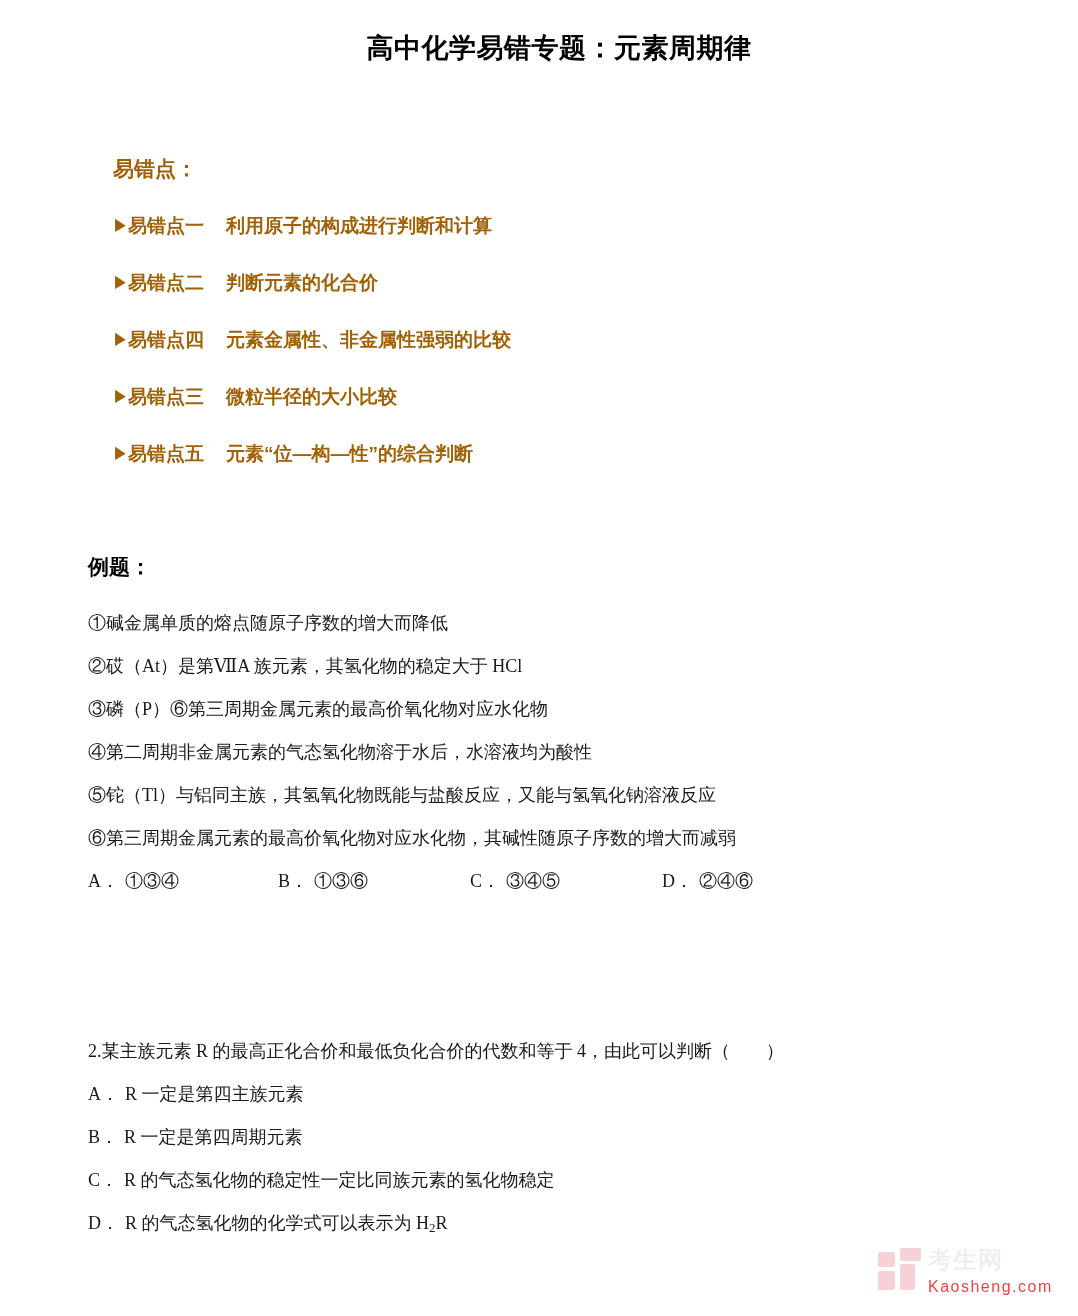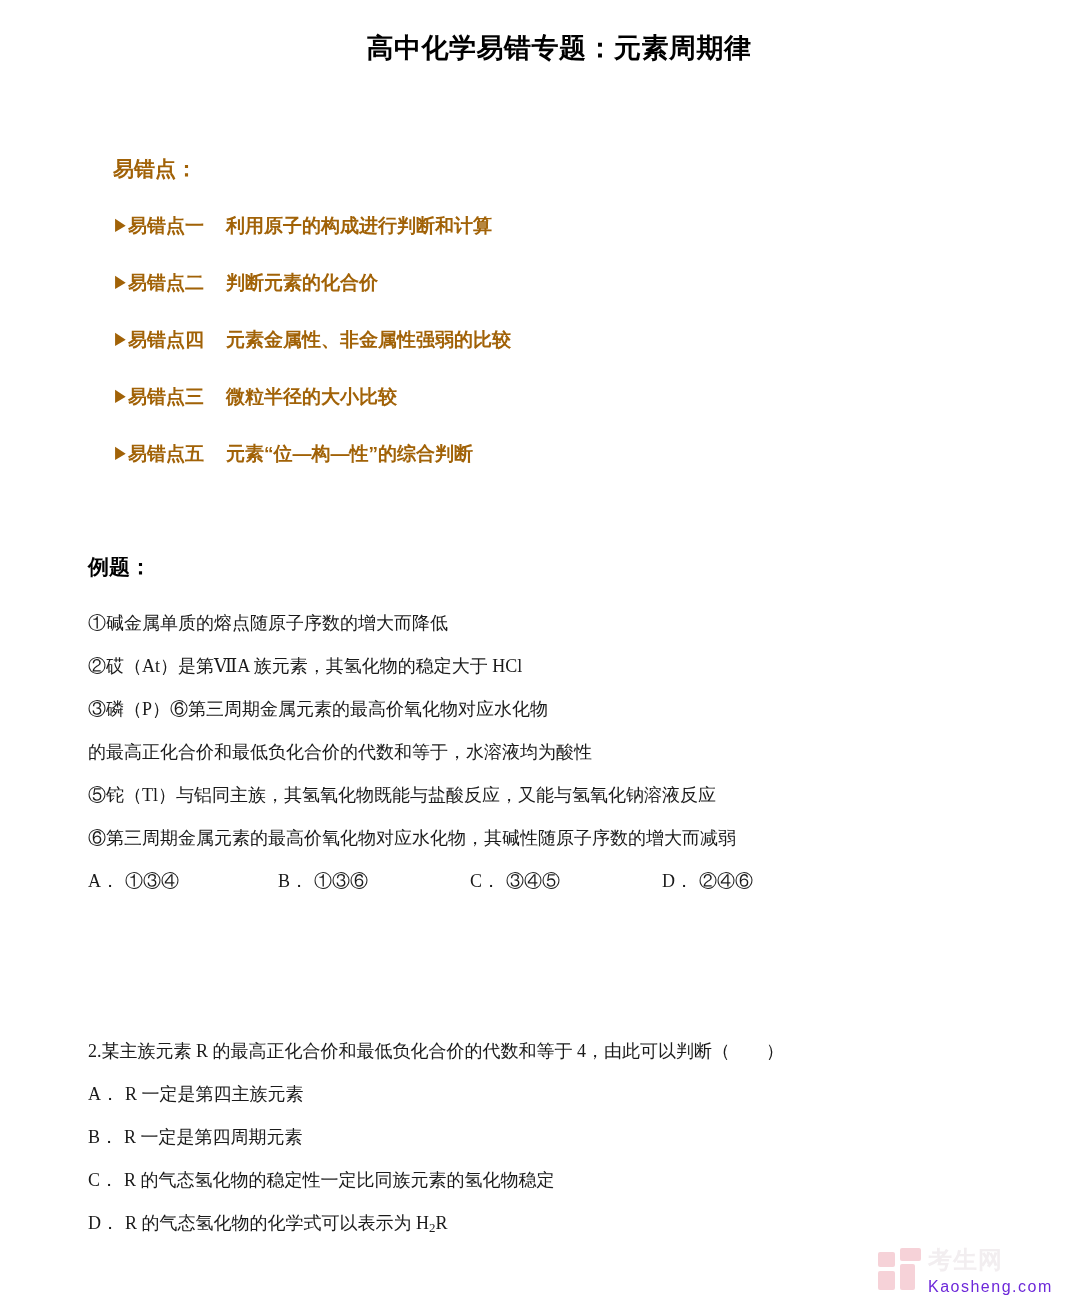--- a/index.html
+++ b/index.html
@@ -169,21 +169,21 @@
     letter-spacing: 1px;
     color: #f2eef0;
   }
   .wm-en {
     position: absolute;
     left: 58px;
     top: 32px;
     font-family: "Liberation Sans", "DejaVu Sans", sans-serif;
     font-size: 16px;
     letter-spacing: 1.5px;
-    color: #6d28d9;
+    color: #ef4444;
   }
 </style>
 </head>
 <body>
 
 <div class="page">
 
   <div class="doc-title">高中化学易错专题：元素周期律</div>
 
   <div class="outline">
@@ -209,21 +209,21 @@
       <span class="marker">▶</span><span>易错点五</span><span class="gap"></span><span>元素“位—构—性”的综合判断</span>
     </div>
   </div>
 
   <div class="examples-heading">例题：</div>
 
   <div class="qblock" id="question-1">
     <div class="q-statement">①碱金属单质的熔点随原子序数的增大而降低</div>
     <div class="q-statement">②砹（At）是第ⅦA 族元素，其氢化物的稳定大于 HCl</div>
     <div class="q-statement">③磷（P）⑥第三周期金属元素的最高价氧化物对应水化物</div>
-    <div class="q-statement">的最高正化合价和最低负化合价的代数和等于，水溶液均为酸性</div>
+    <div class="q-statement">④第二周期非金属元素的气态氢化物溶于水后，水溶液均为酸性</div>
     <div class="q-statement">⑤铊（Tl）与铝同主族，其氢氧化物既能与盐酸反应，又能与氢氧化钠溶液反应</div>
     <div class="q-statement">⑥第三周期金属元素的最高价氧化物对应水化物，其碱性随原子序数的增大而减弱</div>
 
     <div class="option-row">
       <div class="opt o-a">
         <span class="opt-key">A．</span><span>①③④</span>
       </div>
       <div class="opt o-b">
         <span class="opt-key">B．</span><span>①③⑥</span>
       </div>

